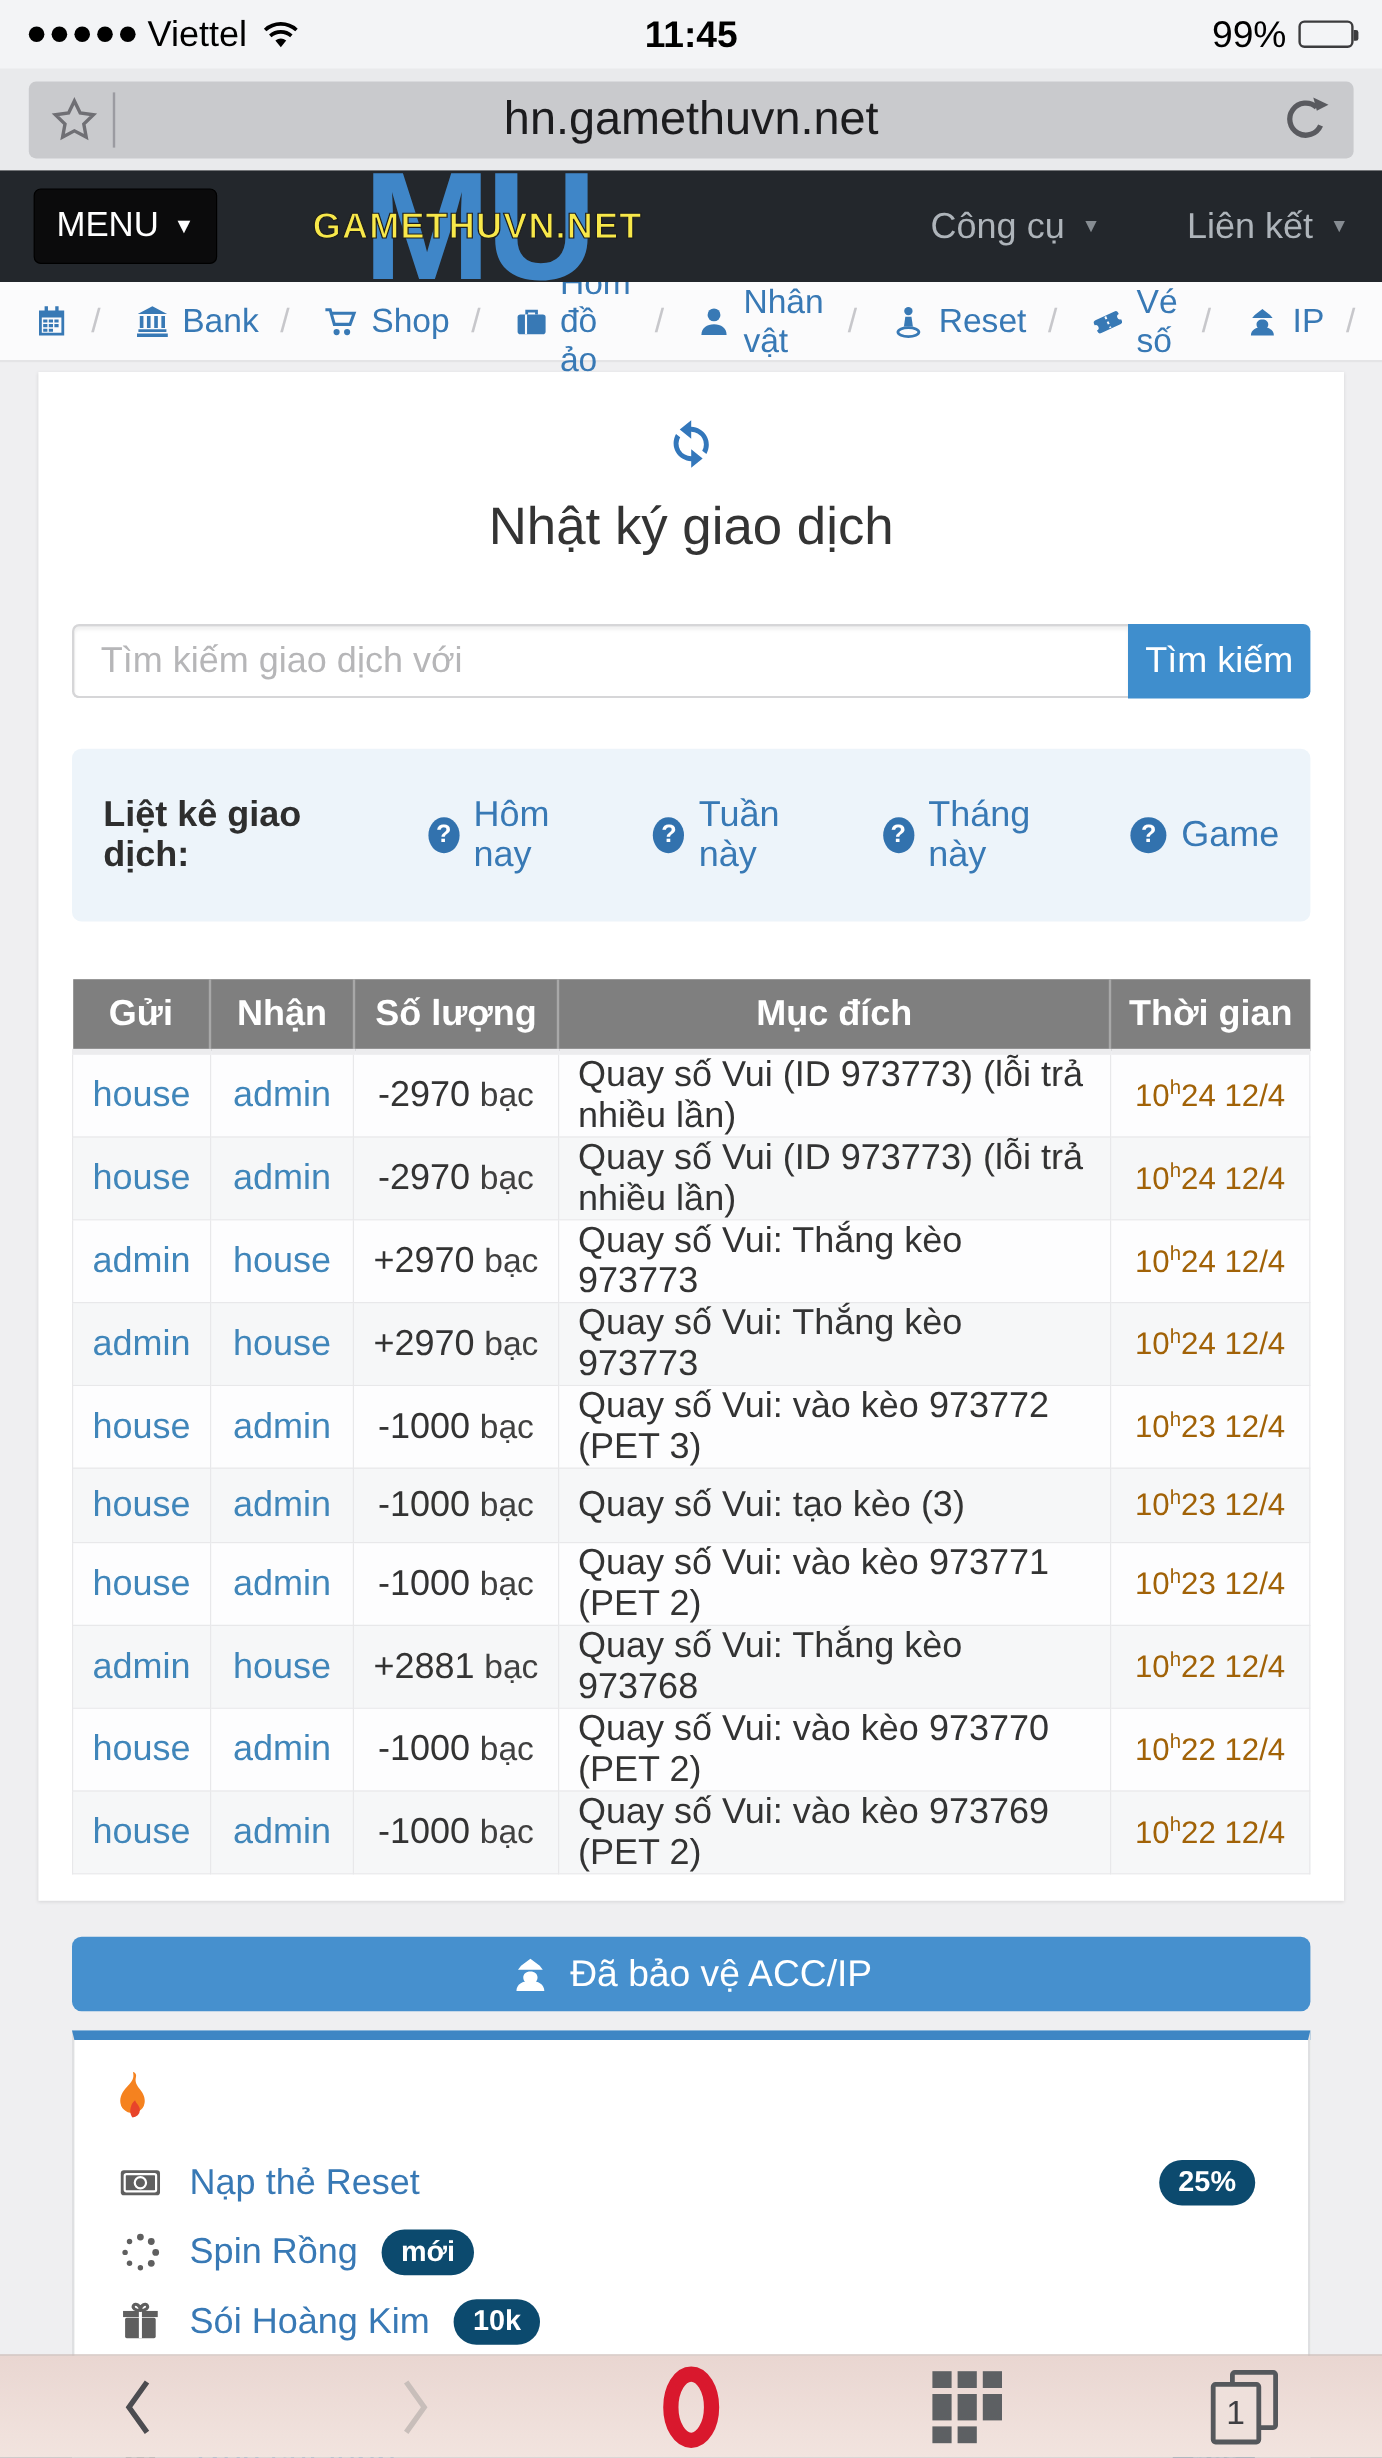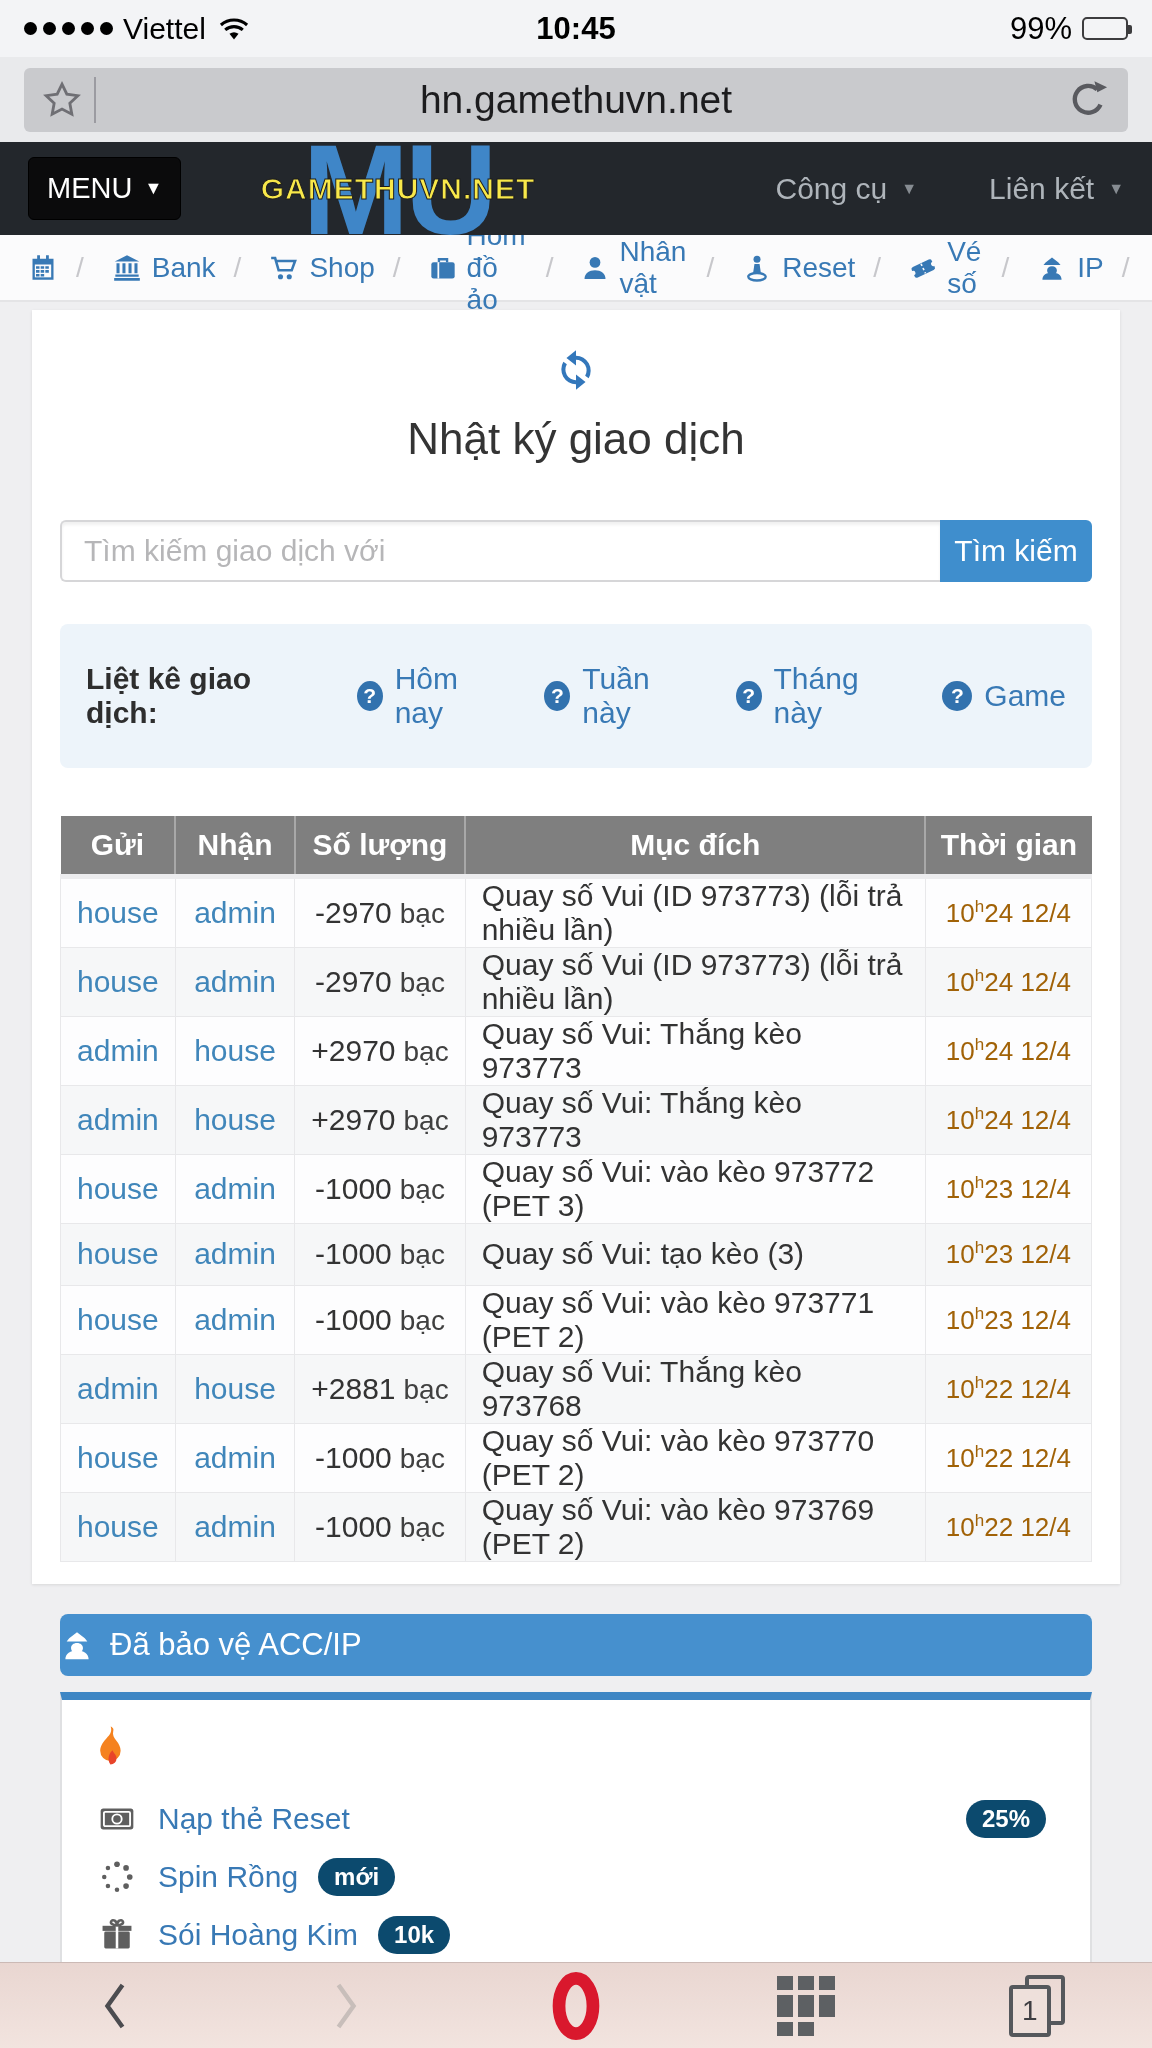--- a/index.html
+++ b/index.html
@@ -69,21 +69,21 @@
   .tx-table col.c1{width:112px;} .tx-table col.c2{width:120px;} .tx-table col.c3{width:156px;} .tx-table col.c4{width:492px;} .tx-table col.c5{width:152px;}
   .tx-table td { border:1px solid #e8e8ea; height:62px; padding:0 16px; color:#333; background:#fdfdfe; }
   .tx-table tr:nth-child(even) td { background:#f6f7f8; }
   td.c-from, td.c-to, td.c-amt, td.c-time { text-align:center; }
   .ulink { color:#4086ba; text-decoration:none; }
   .unit { color:#404040; margin-left:8px; font-size:28px; }
   td.c-time { font-size:26px; color:#a16207; padding:0 20px; }
   td.c-time sup { font-size:17px; }
 
   
-  .protect-btn { margin:30px 60px 0; width:1032px; height:62px; background:#4690ce; border:0; border-radius:8px; color:#fff; font-size:31px; display:flex; align-items:center; gap:16px; font-family:"Liberation Sans",sans-serif; }
+  .protect-btn { margin:30px 60px 0; width:1032px; height:62px; background:#4690ce; border:0; border-radius:8px; color:#fff; font-size:31px; display:flex; align-items:center; justify-content:center; gap:16px; font-family:"Liberation Sans",sans-serif; }
   .protect-btn svg { width:34px; height:34px; }
 
   
   .event-card { margin:16px 60px 0; background:#fff; border:2px solid #dfe0e2; border-top:8px solid #3e86c4; padding:26px 34px 22px; }
   .event-title { display:flex; align-items:center; gap:16px; font-size:40px; color:#343434; }
   .flame { width:28px; height:40px; }
   .event-list { margin-top:24px; }
   .event-item { display:flex; align-items:center; gap:20px; height:58px; font-size:30px; }
   .ev-icon { width:42px; display:inline-flex; justify-content:center; color:#5f5f5f; }
   .ev-icon svg { width:34px; height:34px; }
@@ -114,21 +114,21 @@
         <i></i>
         <i></i>
         <i></i>
       </span>
     <span class="carrier">Viettel</span>
     <svg class="wifi-svg" viewBox="0 0 24 18">
       <path d="M12 16.8l-3.4-4.2a5.8 5.8 0 016.8 0z" fill="#000"></path>
       <path d="M5.4 9.7a10 10 0 0113.2 0" stroke="#000" stroke-width="2.3" fill="none"></path>
       <path d="M2.2 6a14.6 14.6 0 0119.6 0" stroke="#000" stroke-width="2.3" fill="none"></path>
     </svg>
-    <span class="sb-time">10:45</span>
+    <span class="sb-time">11:45</span>
     <span class="sb-right">
       <span class="batt-pct">99%</span>
       <span class="battery"><span class="fill"></span></span>
     </span>
   </div>
 
   <div class="addr-row">
     <div class="addr-bar">
       <span class="star-btn">
         <svg viewBox="0 0 24 24" width="40" height="40">

